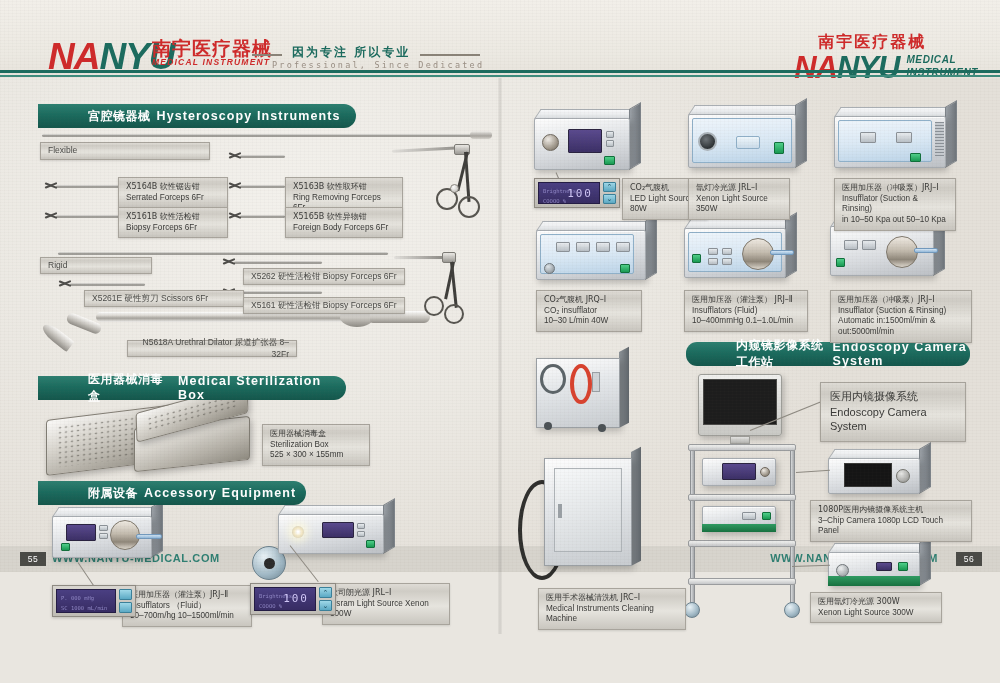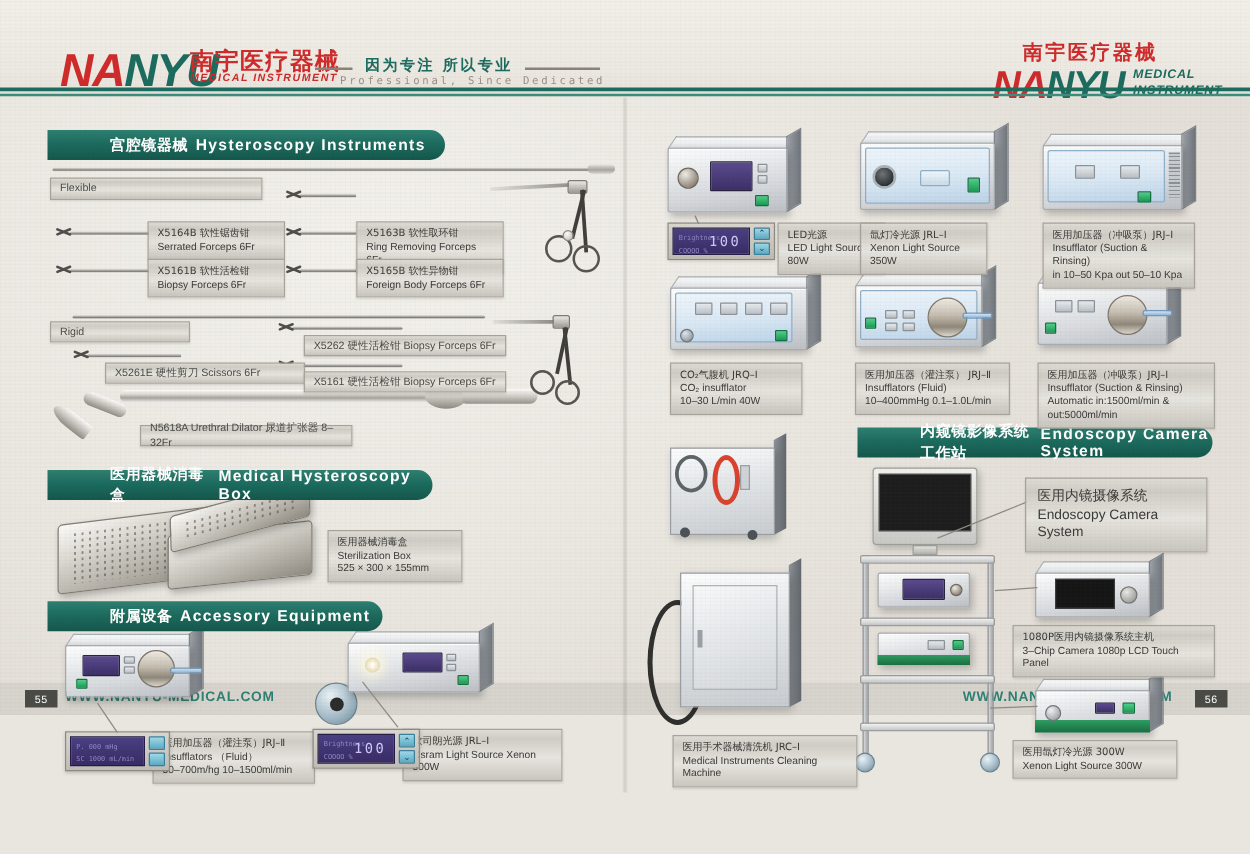--- a/index.html
+++ b/index.html
@@ -324,25 +324,25 @@
       background:linear-gradient(180deg,#fbfaf8,#c3c0ba 55%,#8f8c86);transform:rotate(38deg);"></div>
     <div style="position:absolute;left:26px;top:18px;width:36px;height:11px;border-radius:6px;
       background:linear-gradient(180deg,#fbfaf8,#c3c0ba 55%,#8f8c86);transform:rotate(22deg);"></div>
     <div style="position:absolute;left:56px;top:12px;width:260px;height:10px;border-radius:5px;
       background:linear-gradient(180deg,#fdfdfc 0%,#d6d3cd 38%,#a5a29c 62%,#efedea 100%);"></div>
     <div style="position:absolute;left:300px;top:7px;width:34px;height:20px;border-radius:50%;
       background:linear-gradient(180deg,#fdfdfc,#c9c6c0 55%,#8d8a84);"></div>
     <div style="position:absolute;left:330px;top:11px;width:60px;height:12px;border-radius:4px 8px 8px 4px;
       background:linear-gradient(180deg,#fdfdfc,#cfccc6 50%,#95928c);"></div>
   </div>
-  <div class="cap plain" style="left:112px; top:340px; width:170px; height:17px;">N5618A Urethral Dilator 尿道扩张器 8–32Fr</div>
+  <div class="cap plain" style="left:127px; top:340px; width:170px; height:17px;text-align:right;">N5618A Urethral Dilator 尿道扩张器 8–32Fr</div>
 
   <div class="banner" style="left:38px; top:376px; width:308px;">
     <span class="cn">医用器械消毒盒</span>
-    <span class="en">Medical Hysteroscopy Box</span>
+    <span class="en">Medical Sterilization Box</span>
   </div>
 
   <div class="sbox" style="left:46px; top:412px; width:130px; height:56px; transform:skewY(-7deg);">
     <div class="lid">
         <div class="perf"></div>
       </div>
   </div>
   <div class="sbox" style="left:134px; top:422px; width:116px; height:44px; transform:skewY(-6deg);">
     <div class="lid"></div>
   </div>
@@ -438,21 +438,21 @@
       <span class="lab">Brightness</span>
       <span class="lab2">COOOO    %</span>
       <span class="big">100</span>
     </div>
     <div class="keys">
       <div class="key">⌃</div>
       <div class="key">⌄</div>
     </div>
   </div>
   <div class="cap" style="left:622px; top:178px; width:86px;">
-    <span class="cn">LED光源</span>
+    <span class="cn">CO₂气腹机</span>
     <span class="en">LED Light Source</span>
     <span class="en">80W</span>
   </div>
 
   <div class="dev" style="left:688px; top:114px; width:108px; height:54px;">
     <div class="top"></div>
     <div class="side"></div>
     <div class="body"></div>
     <div class="blue-face" style="left:4px; top:4px; right:4px; bottom:5px;"></div>
     <div style="position:absolute;left:10px;top:18px;width:19px;height:19px;border-radius:50%;
@@ -551,21 +551,21 @@
     <div class="cab"></div>
     <div style="position:absolute;left:10px;top:10px;right:10px;bottom:14px;border:1px solid #aeb3b7;background:linear-gradient(160deg,#f6f8f9,#d3d7da);"></div>
     <div style="position:absolute;left:14px;top:46px;width:4px;height:14px;background:#9aa0a5;"></div>
   </div>
   <div class="hose" style="left:518px; top:480px; width:48px; height:100px; border-color:#2f2f2d; border-width:4px; border-radius:50%;"></div>
   <div class="cap" style="left:538px; top:588px; width:148px;">
     <span class="cn">医用手术器械清洗机  JRC–Ⅰ</span>
     <span class="en">Medical Instruments Cleaning Machine</span>
   </div>
 
-  <div class="banner" style="left:686px; top:342px; width:284px;">
+  <div class="banner" style="left:686px; top:342px; width:284px;border-radius:11px;">
     <span class="cn">内窥镜影像系统工作站</span>
     <span class="en">Endoscopy Camera System</span>
   </div>
 
   <div class="monitor" style="left:698px; top:374px; width:84px; height:62px;">
     <div class="bez"></div>
     <div class="scr"></div>
   </div>
   <div style="position:absolute;left:730px;top:436px;width:20px;height:8px;background:linear-gradient(180deg,#e2e2e0,#b4b4b0);border:1px solid #9d9d98;z-index:10;"></div>
 

